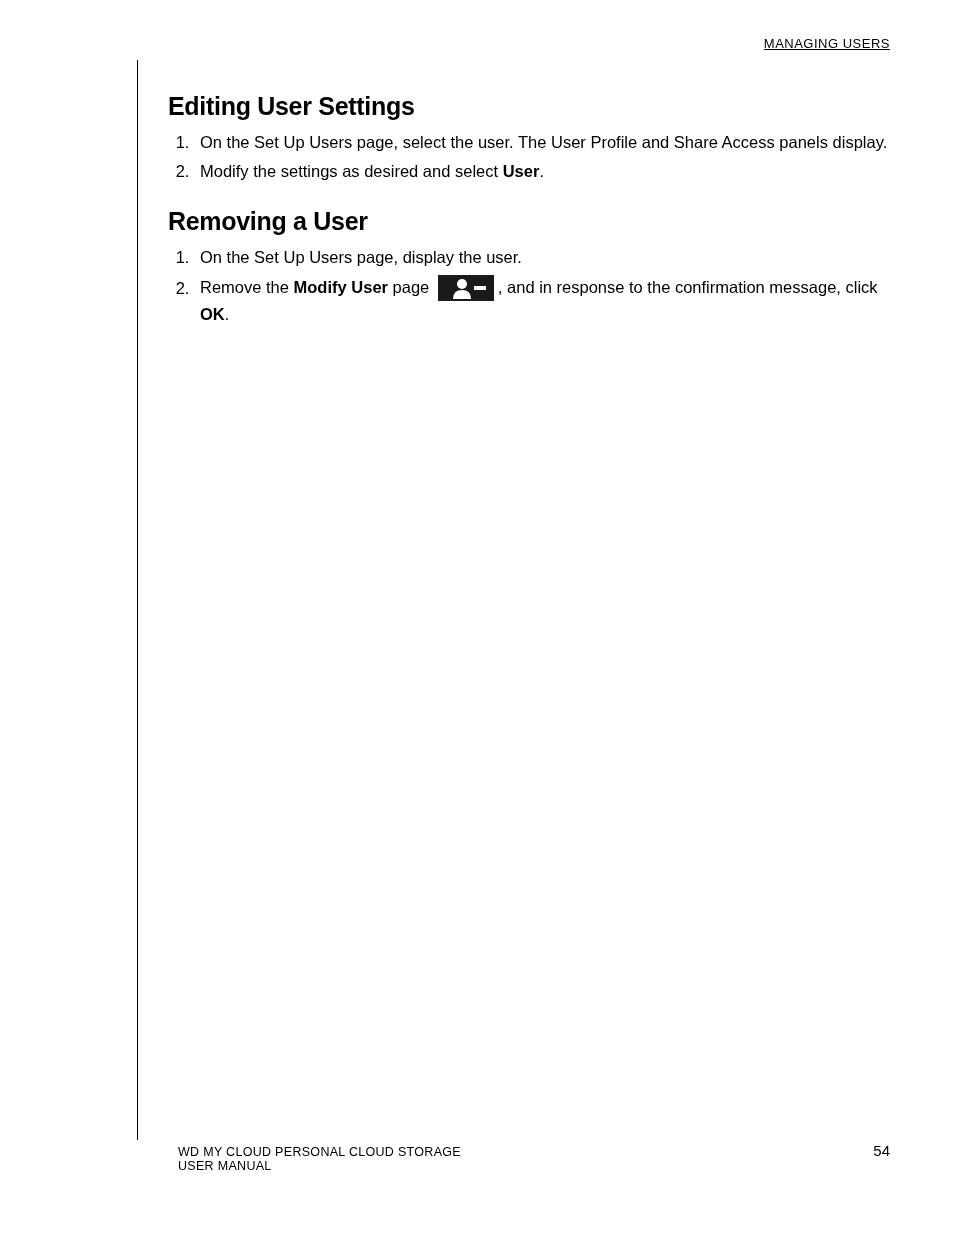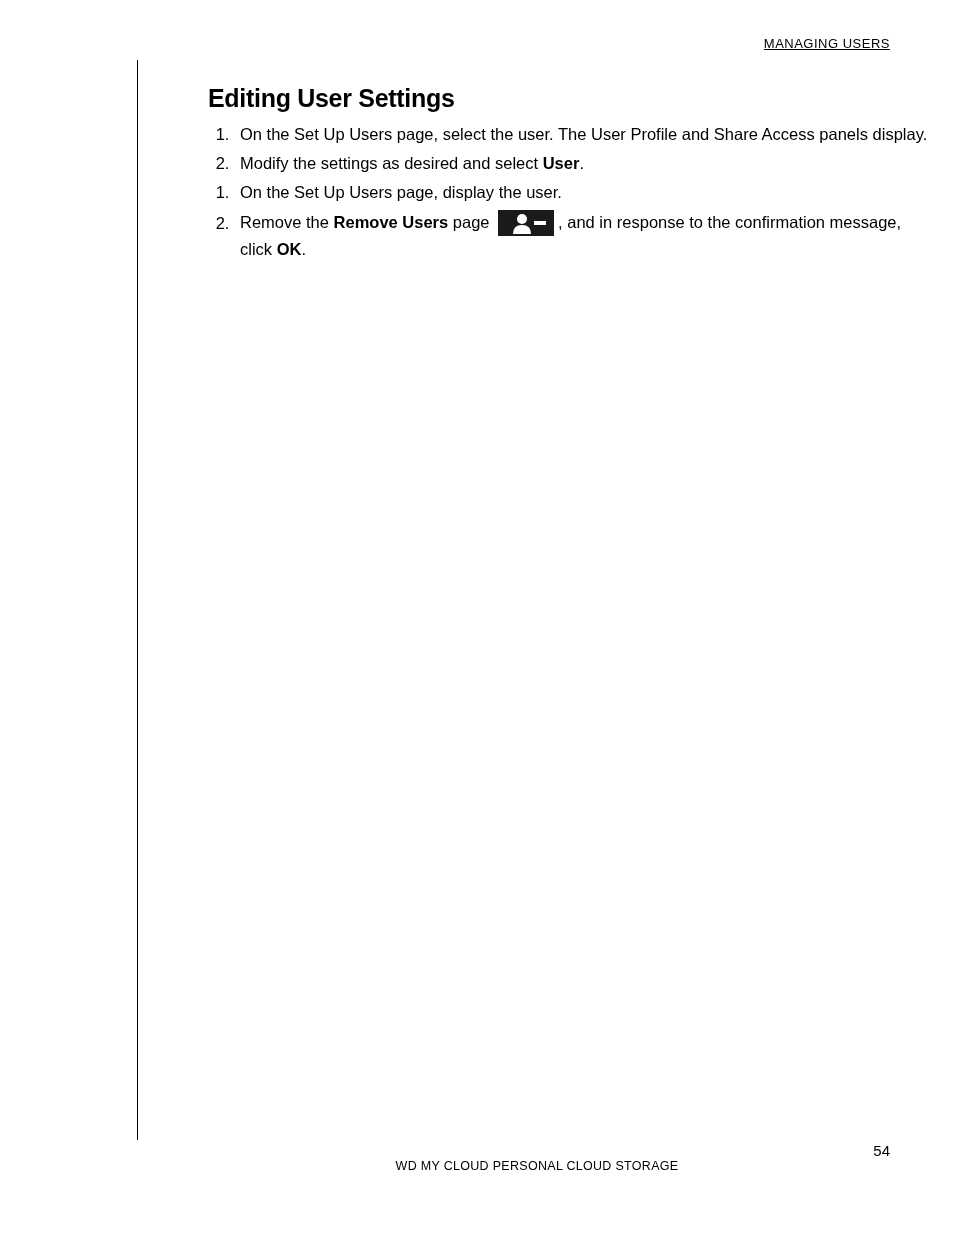--- a/index.html
+++ b/index.html
@@ -29,23 +29,22 @@
     position: absolute;
     left: 137px;
     top: 60px;
     width: 0;
     height: 1080px;
     border-left: 1.5px solid #000;
   }
   .content {
     position: absolute;
     left: 168px;
-    top: 84px;
+    top: 92px;
     width: 720px;
-    margin-left: 40px;
   }
   h2.section-heading {
     font-size: 25px;
     font-weight: bold;
     margin: 0 0 10px 0;
     letter-spacing: -0.3px;
   }
   h2.section-heading.second {
     margin-top: 24px;
   }
@@ -74,26 +73,25 @@
     position: relative;
   }
   .inline-icon svg {
     display: block;
   }
   .bold {
     font-weight: bold;
   }
   .footer {
     position: absolute;
-    left: 172px;
+    left: 178px;
     bottom: 62px;
     width: 730px;
     font-size: 12.5px;
     letter-spacing: 0.3px;
-    text-align: center;
   }
   .page-number {
     position: absolute;
     right: 64px;
     bottom: 76px;
     font-size: 15px;
   }
 </style>
 </head>
 <body>
@@ -108,37 +106,39 @@
 
     <h2 class="section-heading">Editing User Settings</h2>
 
     <ol>
       <li>On the Set Up Users page, select the user. The User Profile and Share Access panels display.</li>
       <li>
         <span>Modify the settings as desired and select </span><span class="bold">User</span><span>.</span>
       </li>
     </ol>
 
+    <h2 class="section-heading second">Removing a User</h2>
 
 
     <ol>
       <li>On the Set Up Users page, display the user.</li>
       <li>
-        <span>Remove the </span><span class="bold">Remove Users</span><span> page </span><span class="inline-icon">
+        <span>Remove the </span><span class="bold">Modify User</span><span> page </span><span class="inline-icon">
           <svg width="56" height="26" viewBox="0 0 56 26">
             <rect x="0" y="0" width="56" height="26" fill="#1a1a1a"></rect>
             <circle cx="24" cy="9" r="5" fill="#ffffff"></circle>
             <path d="M15 24 Q15 15 24 15 Q33 15 33 24 Z" fill="#ffffff"></path>
             <rect x="36" y="11" width="12" height="4" fill="#ffffff"></rect>
           </svg>
         </span><span>, and in response to the confirmation message, click </span><span class="bold">OK</span><span>.</span>
       </li>
     </ol>
 
   </div>
 
   <div class="footer">
     <div>WD MY CLOUD PERSONAL CLOUD STORAGE</div>
+    <div>USER MANUAL</div>
   </div>
 
   <div class="page-number">54</div>
 
 </div>
 
 </body></html>

